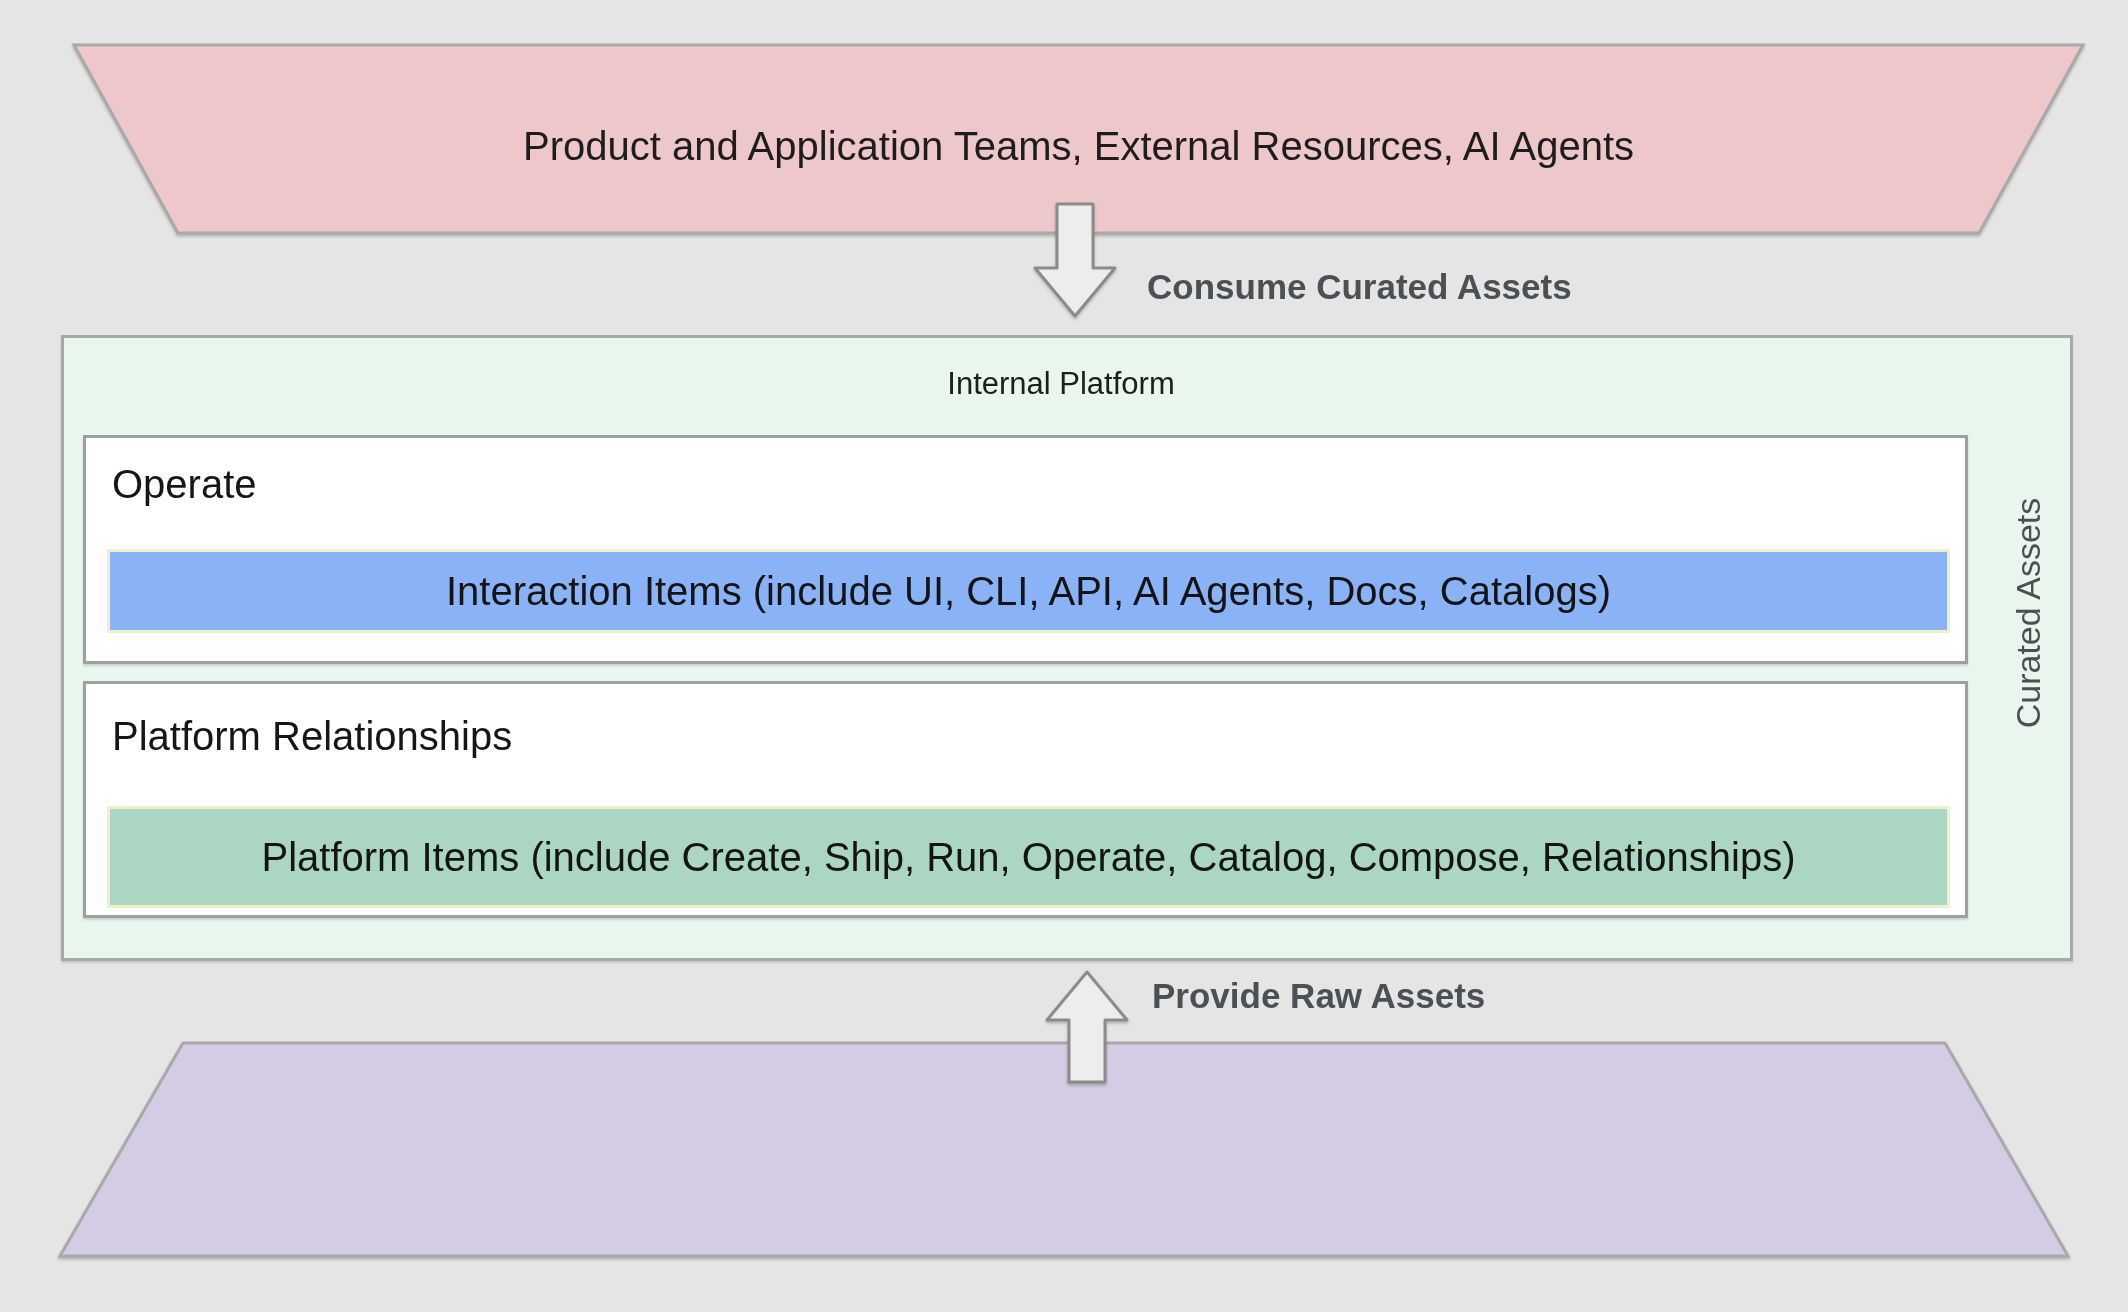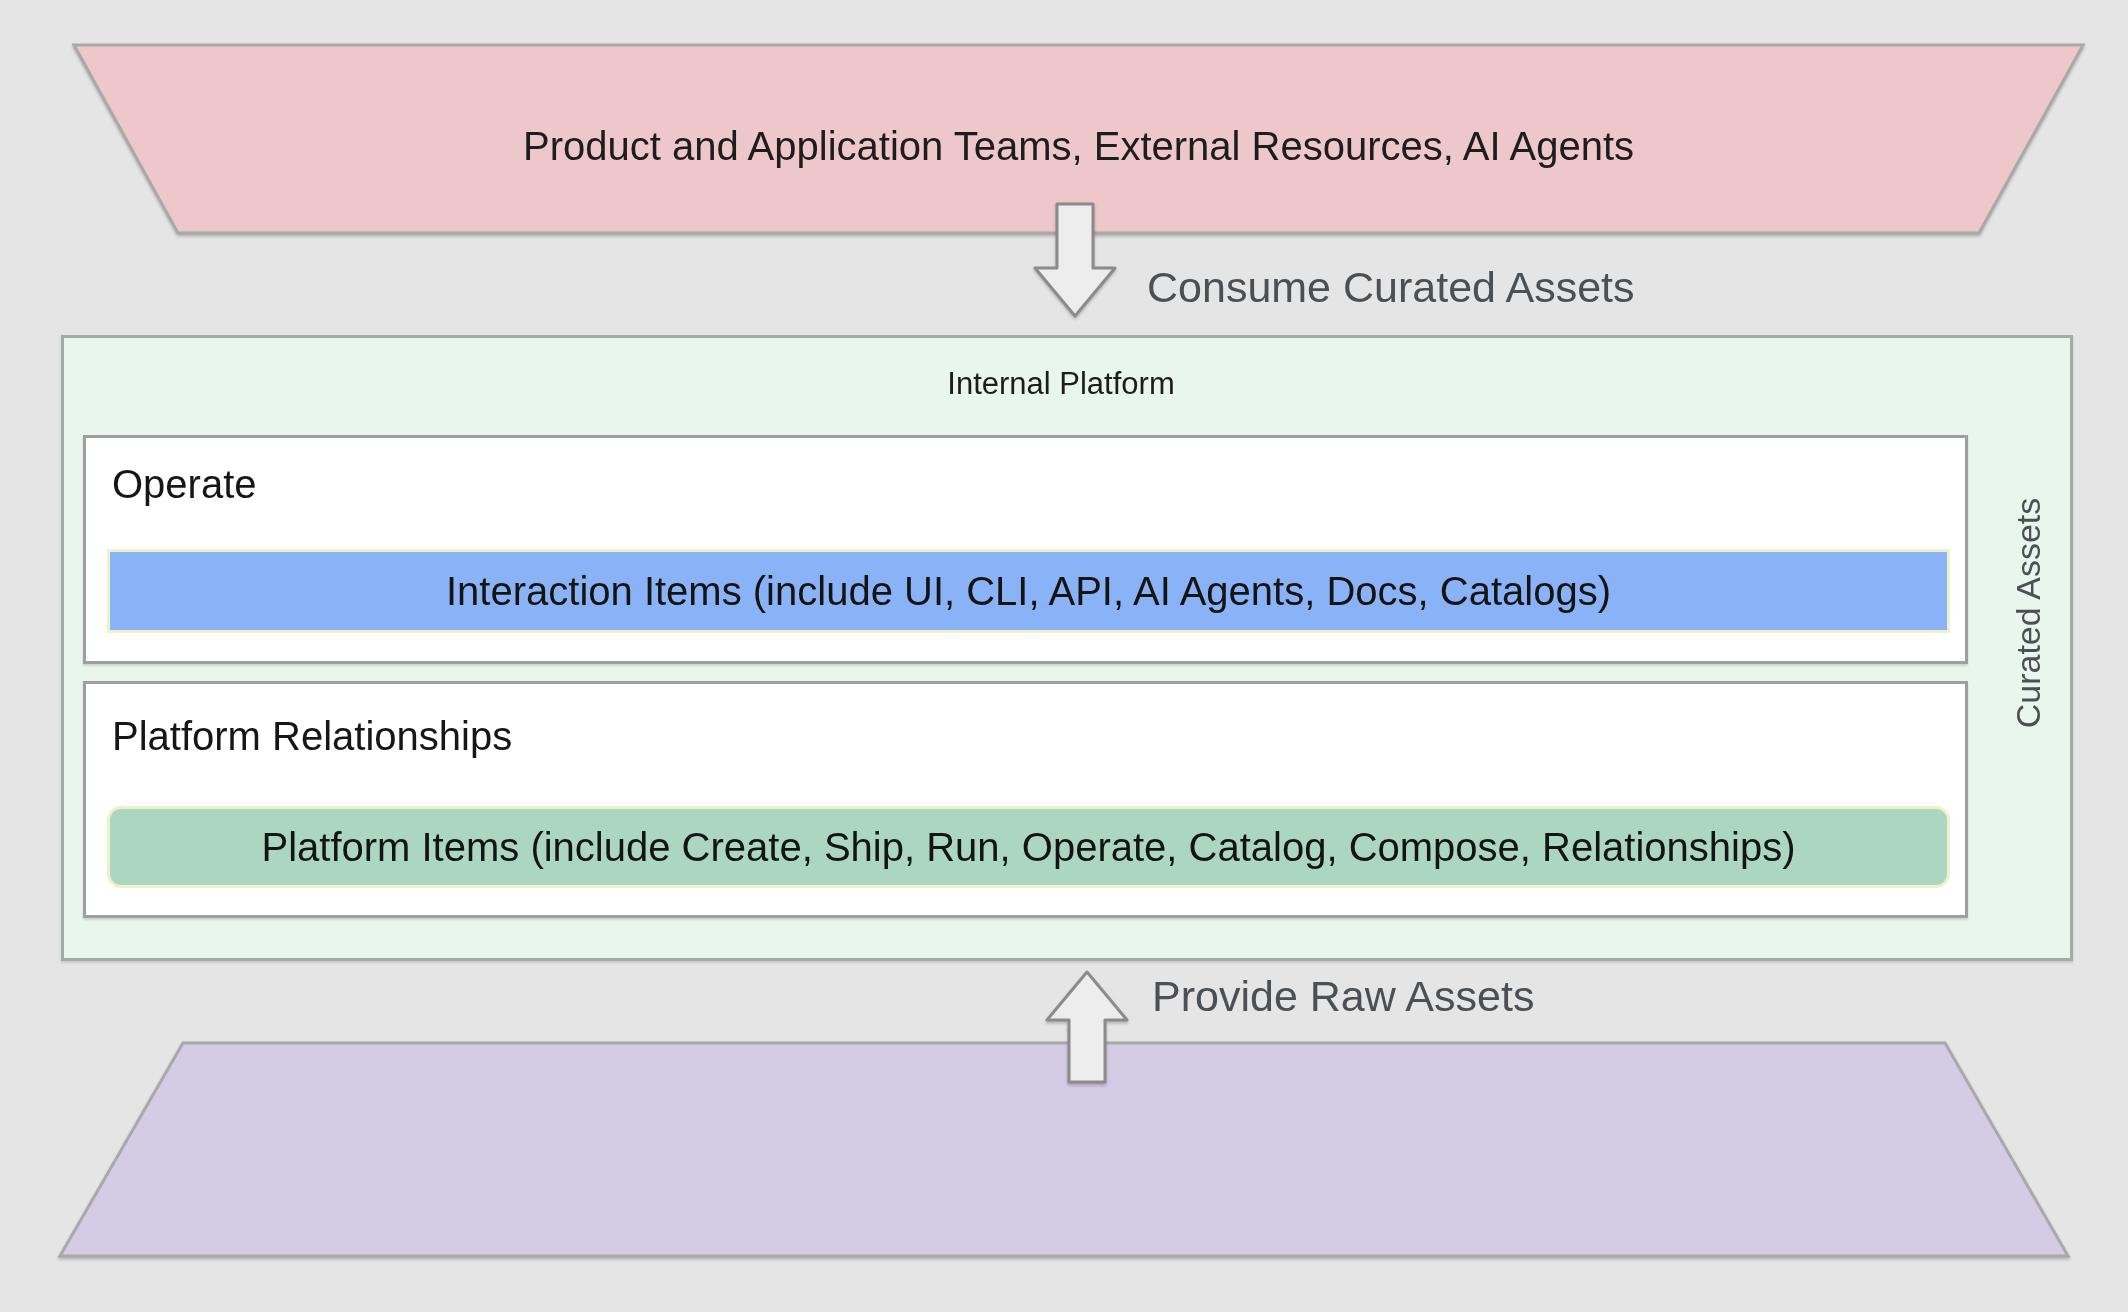--- a/index.html
+++ b/index.html
@@ -37,30 +37,30 @@
   }
   #interact-heading{left:112px;top:460px;}
   #capabilities-heading{left:112px;top:712px;}
 
   .item-bar{
     position:absolute;left:107px;width:1843px;box-sizing:border-box;
     border:3px solid #eff1c9;display:flex;align-items:center;justify-content:center;
     text-align:center;font-size:40px;line-height:46px;color:#141414;
   }
   #interaction-items-bar{top:549px;height:84px;background:#8ab3f7;}
-  #platform-items-bar{top:806px;height:82px;background:#abd6c1;border-radius:14px;}
+  #platform-items-bar{top:806px;height:102px;background:#abd6c1;}
 
   .side-label{
     position:absolute;left:1878px;top:589px;width:300px;height:48px;
     display:flex;align-items:center;justify-content:center;
     transform:rotate(-90deg);transform-origin:center;
     font-size:34px;color:#4b5055;white-space:nowrap;
   }
   .flow-label{
-    position:absolute;font-size:43px;line-height:48px;color:#4b5055;white-space:nowrap;
+    position:absolute;font-size:35px;line-height:48px;color:#4b5055;white-space:nowrap;font-weight:bold;
   }
   #consume-label{left:1147px;top:263px;}
   #provide-label{left:1152px;top:972px;}
 </style>
 </head>
 <body>
 
 <div class="canvas">
 
   <svg class="shapes" viewBox="0 0 2128 1312">

